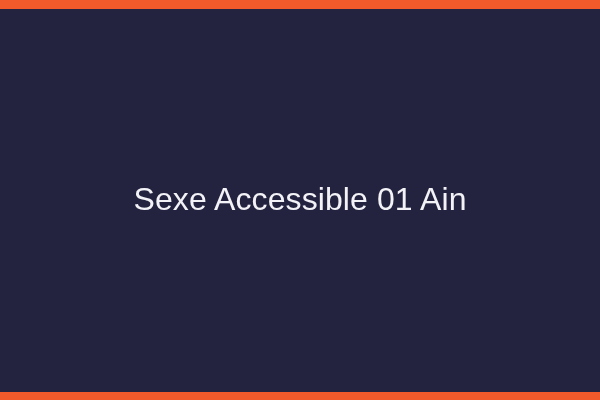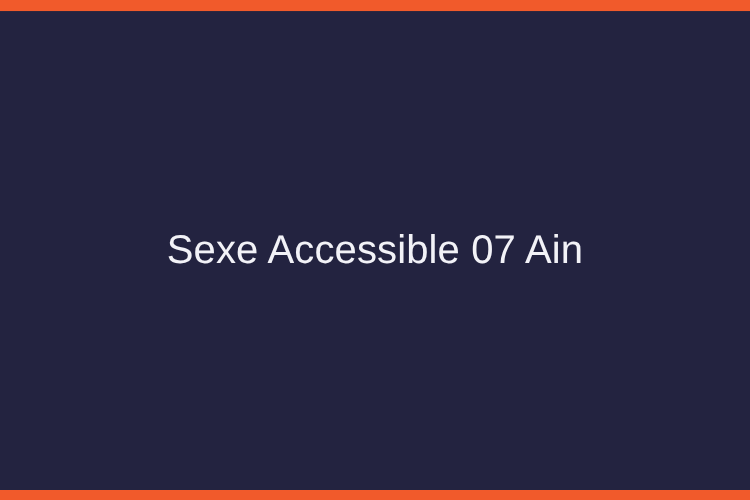--- a/index.html
+++ b/index.html
@@ -65,18 +65,18 @@
   }
 </style>
 </head>
 <body>
 
 <div class="banner">
 
   <div class="accent-bar top"></div>
 
   <div class="stage">
-    <h1 class="title">Sexe Accessible 07 Ain</h1>
+    <h1 class="title">Sexe Accessible 01 Ain</h1>
   </div>
 
   <div class="accent-bar bottom"></div>
 
 </div>
 
 </body></html>

